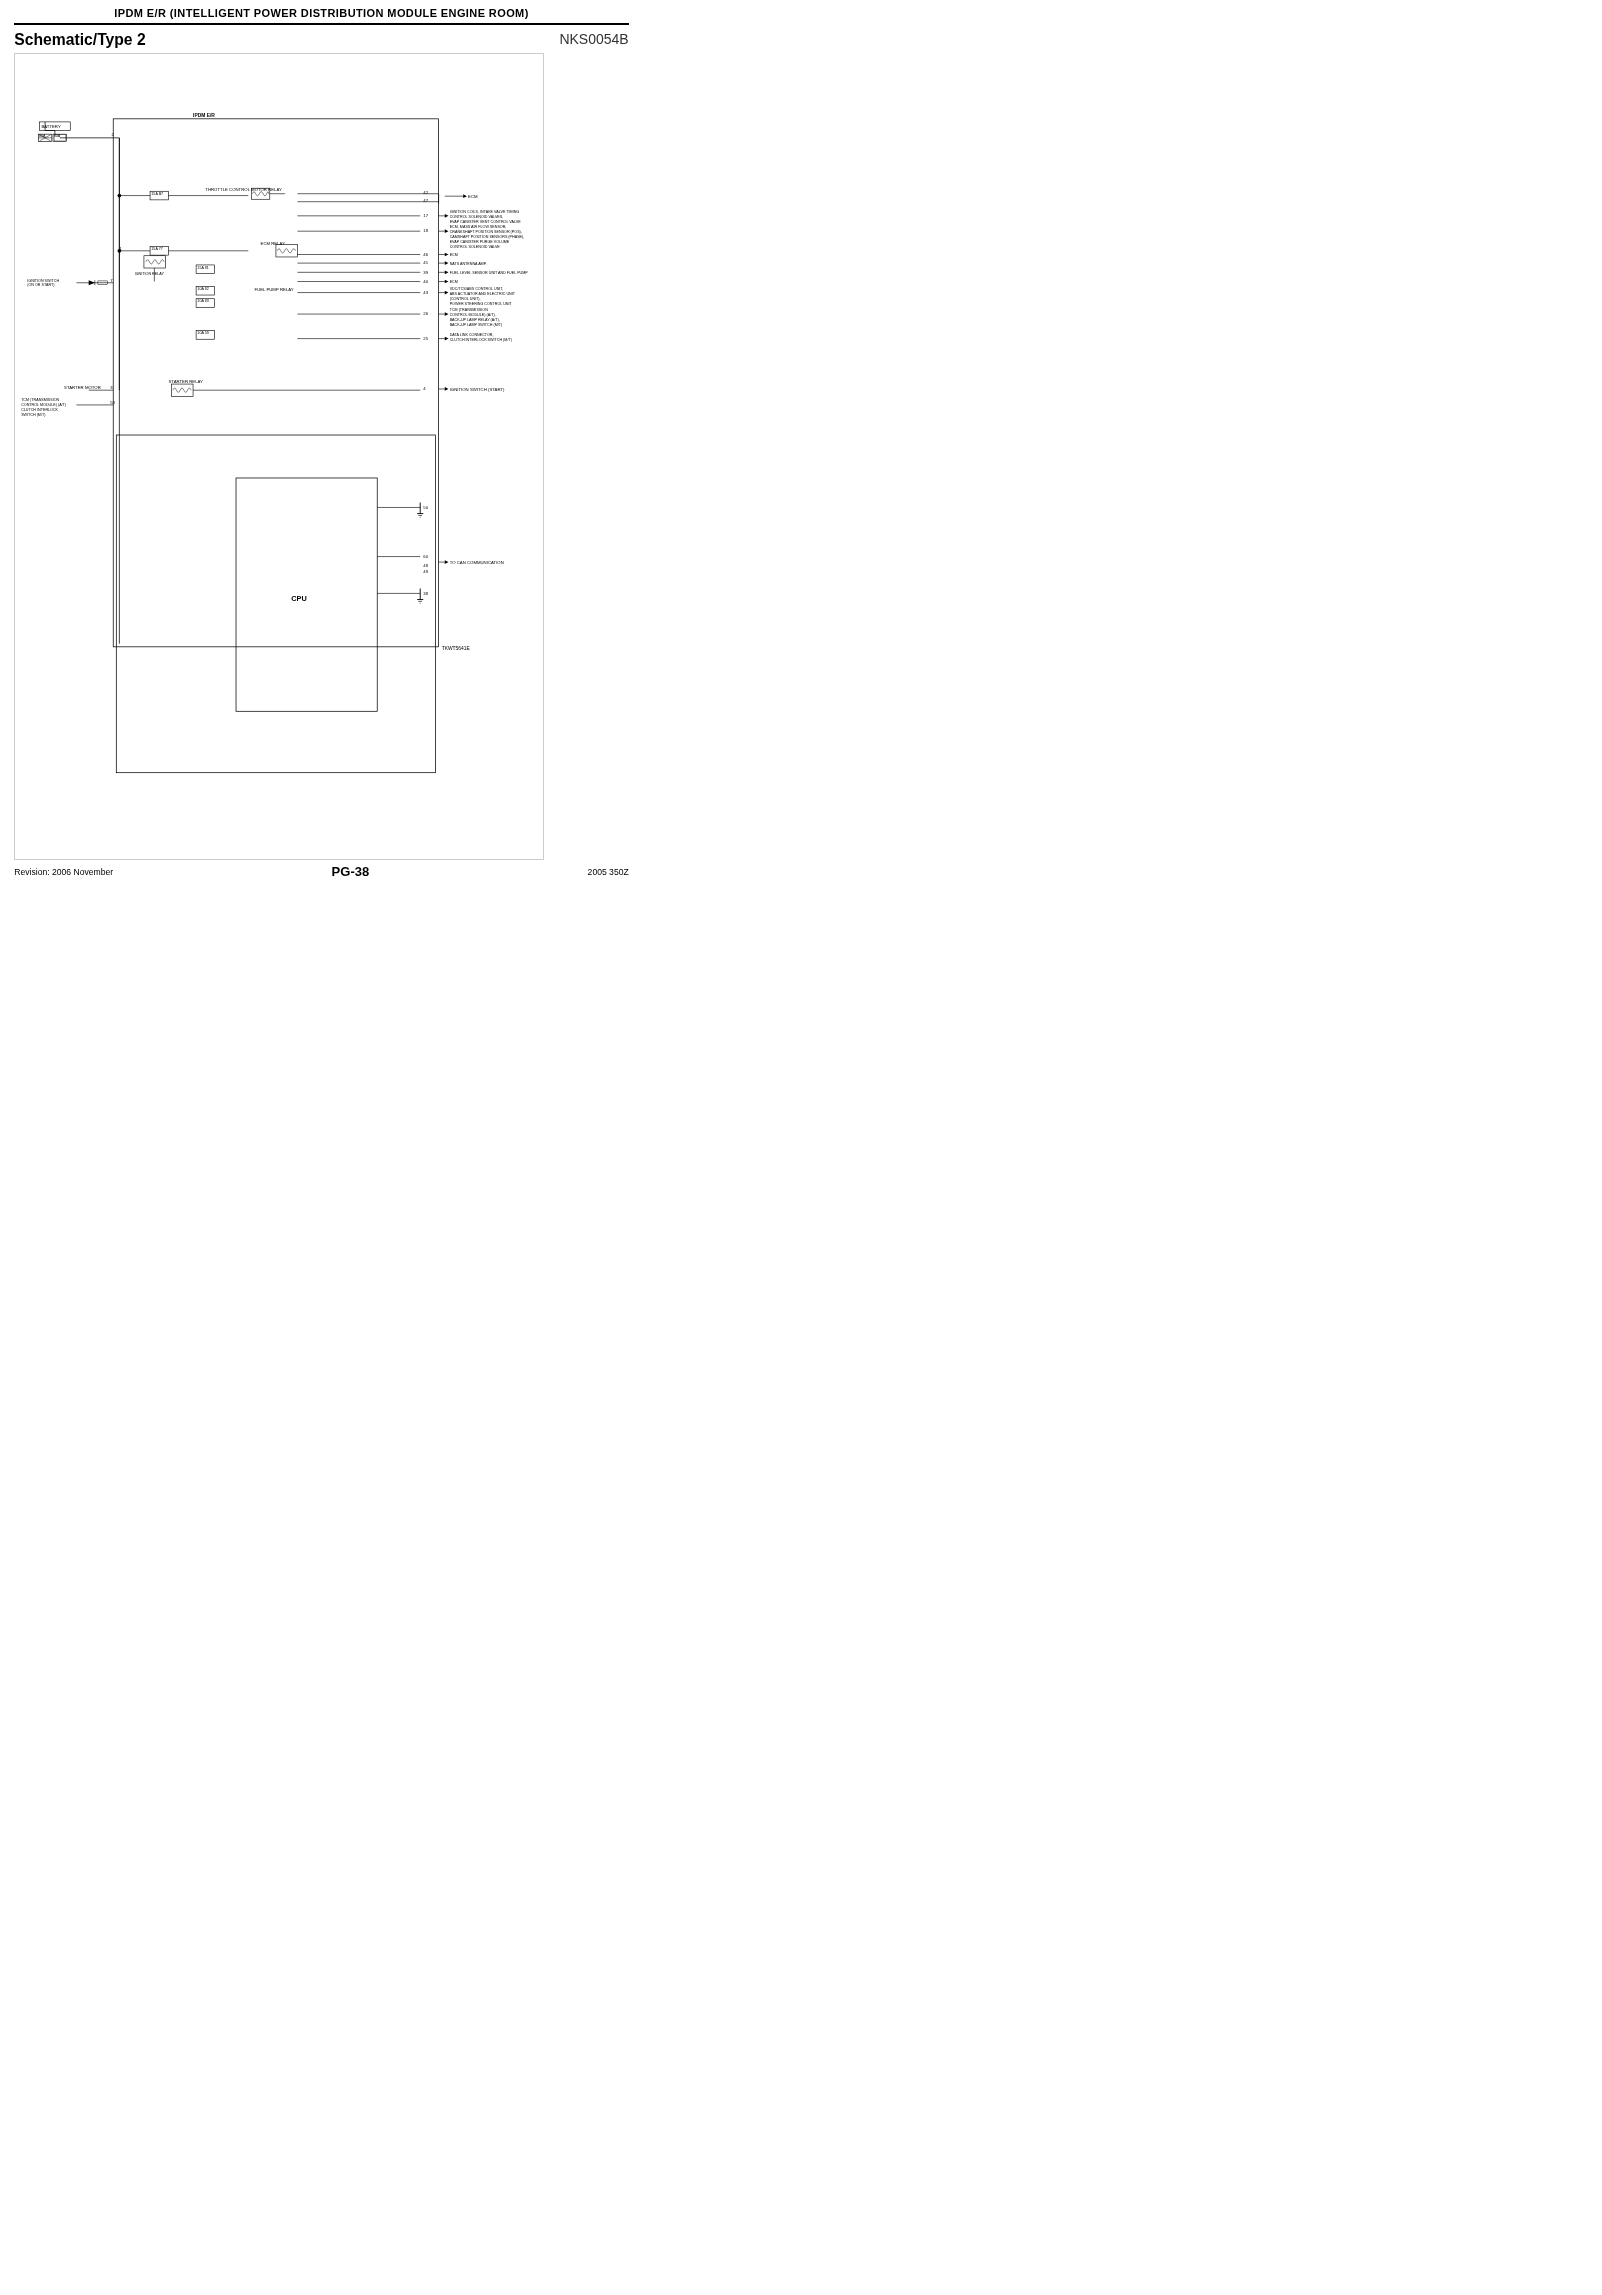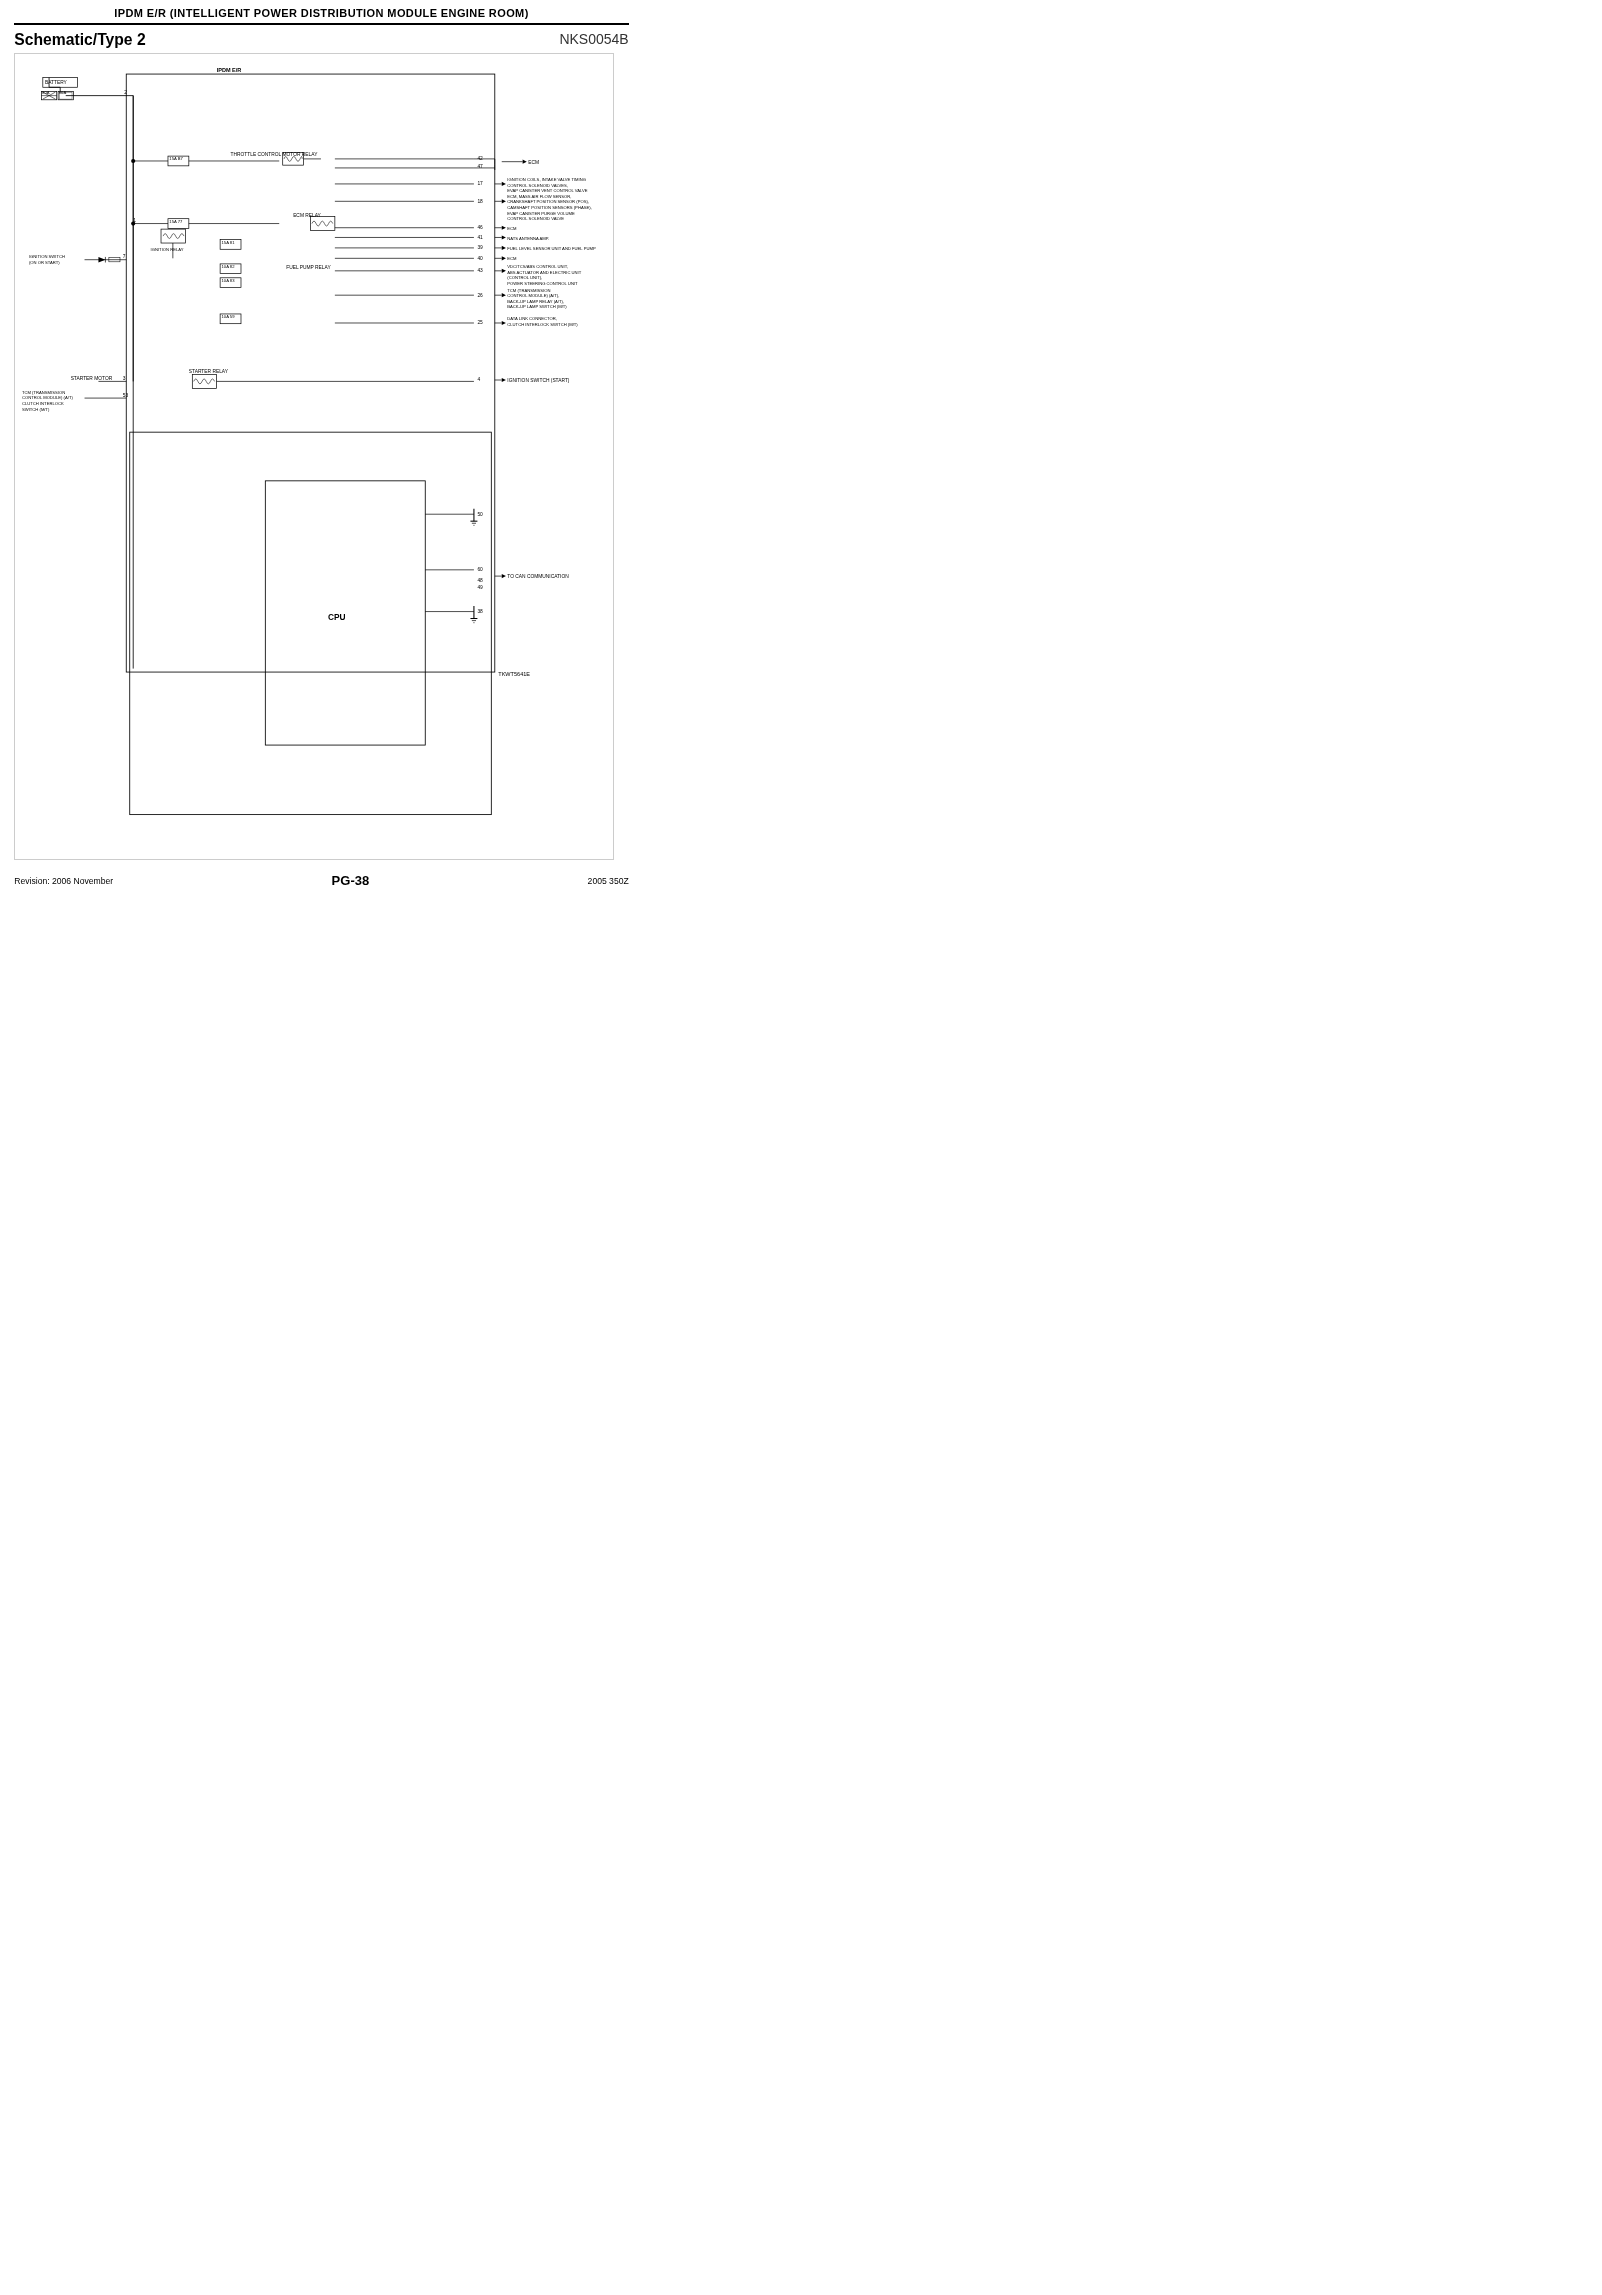--- a/index.html
+++ b/index.html
@@ -37,36 +37,36 @@
       font-weight: bold;
     }
 
     .diagram-ref {
       font-size: 14px;
       color: #333;
     }
 
     .diagram-container {
       position: relative;
-      width: 600px;
+      width: 530px;
       height: 807px;
       border: 0.7px solid #ccc;
       overflow: hidden;
     }
 
     .diagram-svg {
       width: 100%;
       height: 100%;
     }
 
     .page-footer {
       display: flex;
       justify-content: space-between;
       align-items: center;
-      margin-top: 13px;
+      margin-top: 4px;
       font-size: 8.6px;
     }
 
     .page-footer .center {
       font-size: 13px;
       font-weight: bold;
     }
   </style>
 </head>
 <body>

